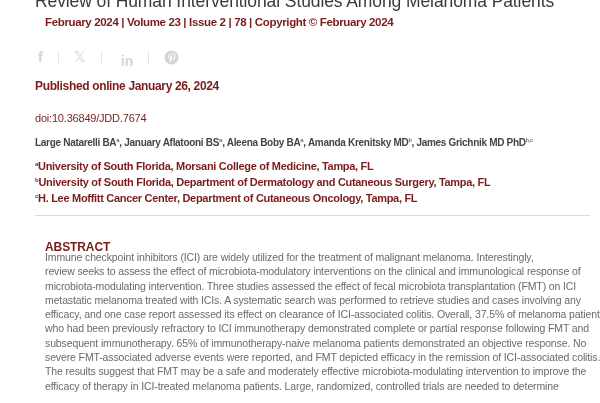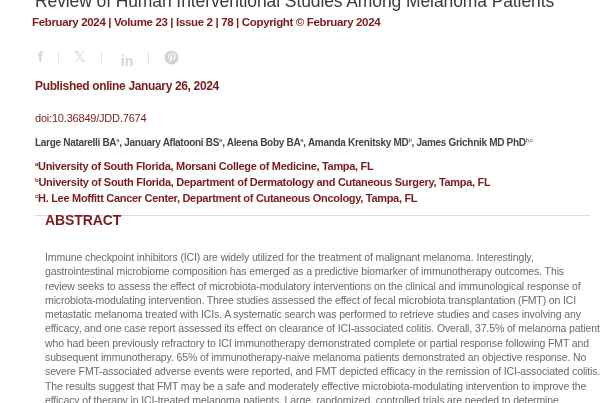--- a/index.html
+++ b/index.html
@@ -1,30 +1,30 @@
 <!DOCTYPE html>
 <html><head>
   <meta charset="utf-8">
   <style>
     html, body { margin:0; padding:0; background:#ffffff; }
     body { width:600px; height:403px; overflow:hidden; position:relative; font-family:"Liberation Sans", sans-serif; }
     .abs { position:absolute; }
     .title { left:35px; top:-9px; font-size:17.5px; color:#3a3a3a; white-space:nowrap; letter-spacing:-0.1px; }
-    .meta { left:32px; top:16px; font-size:11.5px; color:#7a1c1c; font-weight:bold; white-space:nowrap; letter-spacing:-0.35px; }
+    .meta { left:45px; top:16px; font-size:11.5px; color:#7a1c1c; font-weight:bold; white-space:nowrap; letter-spacing:-0.35px; }
     .social { left:38px; top:47px; height:20px; display:flex; align-items:center; }
     .social .ico { color:#d4d4d4; font-size:15px; display:inline-flex; align-items:center; justify-content:center; }
     .social .sep { width:1px; height:13px; background:#e4e4e4; margin:0 15px; }
     .pubdate { left:35px; top:79px; font-size:12px; color:#7a1c1c; font-weight:bold; white-space:nowrap; letter-spacing:-0.35px; }
     .doi { left:35px; top:112px; font-size:11px; color:#7a1c1c; white-space:nowrap; letter-spacing:-0.2px; }
     .authors { left:35px; top:137px; font-size:10px; color:#444; white-space:nowrap; letter-spacing:-0.3px; font-weight:bold; }
     .authors sup { font-size:6px; vertical-align:4px; font-weight:normal; }
     .affil { left:35px; font-size:11px; color:#7a1c1c; white-space:nowrap; letter-spacing:-0.3px; font-weight:bold; }
     .affil sup { font-size:6px; vertical-align:4px; }
     .rule { left:35px; top:215px; width:555px; height:1px; background:#dcdcdc; }
-    .abs-head { left:45px; top:212px; font-size:14px; color:#7a1c1c; font-weight:bold; letter-spacing:-0.1px; }
+    .abs-head { left:45px; top:240px; font-size:12px; color:#7a1c1c; font-weight:bold; letter-spacing:-0.1px; }
     .abs-body { left:45px; top:250px; width:545px; font-size:10.5px; line-height:14.3px; color:#6a6a6a; letter-spacing:-0.12px; }
     .abs-body span { display:block; white-space:nowrap; }
   </style>
 </head>
 <body>
 
 <div class="abs title">Review of Human Interventional Studies Among Melanoma Patients</div>
 <div class="abs meta">February 2024 | Volume 23 | Issue 2 | 78 | Copyright © February 2024</div>
 
 <div class="abs social">
@@ -55,21 +55,20 @@
 
 <div class="abs affil" style="top:160px;"><sup>a</sup><span>University of South Florida, Morsani College of Medicine, Tampa, FL</span></div>
 <div class="abs affil" style="top:176px;"><sup>b</sup><span>University of South Florida, Department of Dermatology and Cutaneous Surgery, Tampa, FL</span></div>
 <div class="abs affil" style="top:192px;"><sup>c</sup><span>H. Lee Moffitt Cancer Center, Department of Cutaneous Oncology, Tampa, FL</span></div>
 
 <div class="abs rule"></div>
 
 <div class="abs abs-head">ABSTRACT</div>
 <div class="abs abs-body">
   <span>Immune checkpoint inhibitors (ICI) are widely utilized for the treatment of malignant melanoma. Interestingly,</span>
-  <span>gastrointestinal microbiome composition has emerged as a predictive biomarker of immunotherapy outcomes. This</span>
   <span>review seeks to assess the effect of microbiota-modulatory interventions on the clinical and immunological response of</span>
   <span>microbiota-modulating intervention. Three studies assessed the effect of fecal microbiota transplantation (FMT) on ICI</span>
   <span>metastatic melanoma treated with ICIs. A systematic search was performed to retrieve studies and cases involving any</span>
   <span>efficacy, and one case report assessed its effect on clearance of ICI-associated colitis. Overall, 37.5% of melanoma patients</span>
   <span>who had been previously refractory to ICI immunotherapy demonstrated complete or partial response following FMT and</span>
   <span>subsequent immunotherapy. 65% of immunotherapy-naive melanoma patients demonstrated an objective response. No</span>
   <span>severe FMT-associated adverse events were reported, and FMT depicted efficacy in the remission of ICI-associated colitis.</span>
   <span>The results suggest that FMT may be a safe and moderately effective microbiota-modulating intervention to improve the</span>
   <span>efficacy of therapy in ICI-treated melanoma patients. Large, randomized, controlled trials are needed to determine</span>
 </div>

